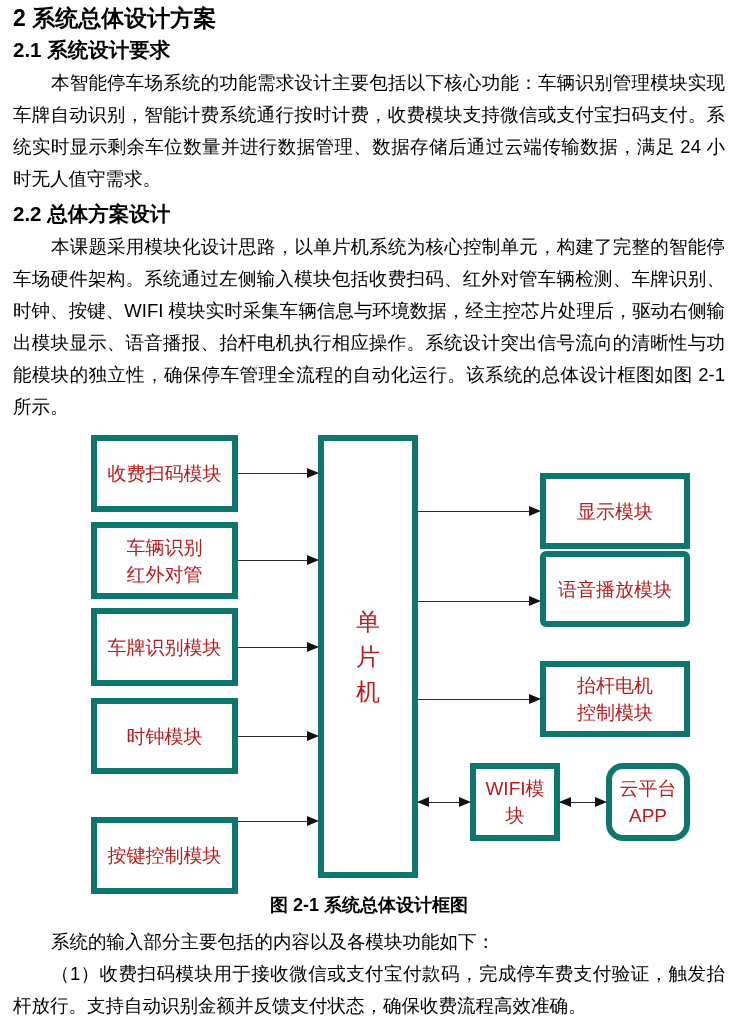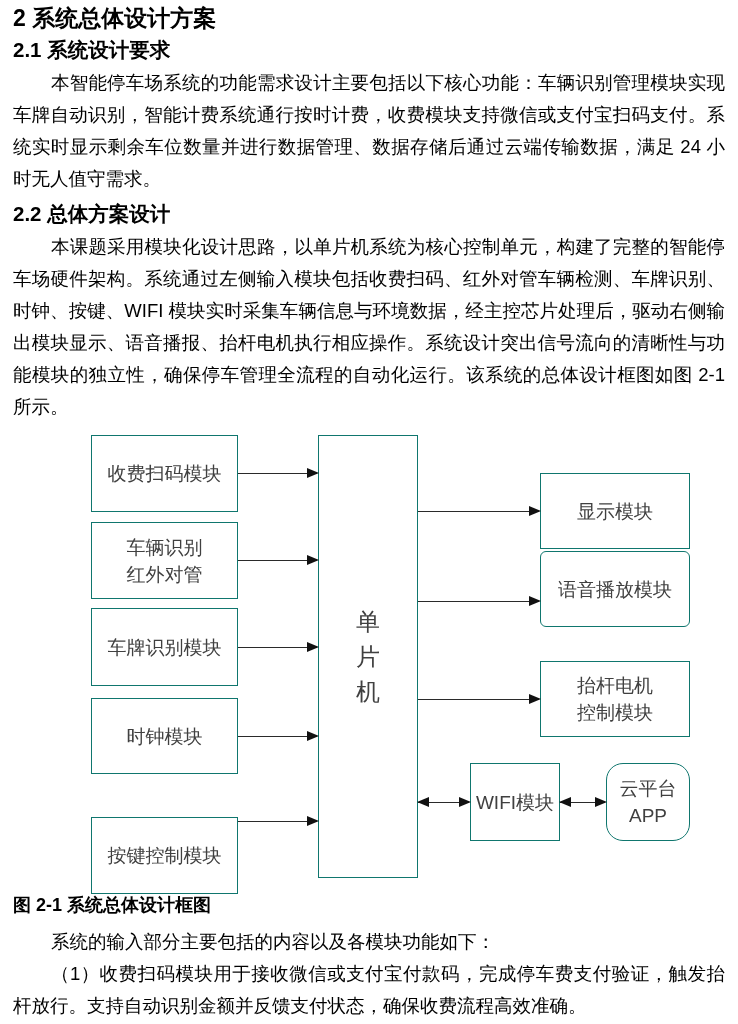--- a/index.html
+++ b/index.html
@@ -29,47 +29,47 @@
     text-indent:2.05em;
     color:#000;
   }
   .figure-diagram{
     position:relative;
     width:712px;height:452px;
     margin-top:4px;
   }
   .dbox{
     position:absolute;
-    border:1px solid #0f766e;
+    border:6px solid #0f766e;
     background:#fff;
     display:flex;align-items:center;justify-content:center;
     text-align:center;
     font-size:19px;line-height:27px;
-    color:#404040;
+    color:#b91c1c;
     white-space:pre-line;
     box-sizing:border-box;
   }
   .dbox.mcu{font-size:24px;line-height:35px;}
   .arr{position:absolute;height:13px;}
   .arr .ln{position:absolute;left:0;right:1px;top:6px;border-top:1.4px solid #2a2a2a;}
   .arr .head-r{
     position:absolute;right:-1px;top:1px;width:0;height:0;
     border-left:12px solid #111;
     border-top:5.5px solid transparent;
     border-bottom:5.5px solid transparent;
   }
   .arr .head-l{
     position:absolute;left:-1px;top:1px;width:0;height:0;
     border-right:12px solid #111;
     border-top:5.5px solid transparent;
     border-bottom:5.5px solid transparent;
   }
   .fig-caption{
     margin-top:14px;
-    text-align:left;
+    text-align:center;
     font-weight:bold;
     font-size:18px;line-height:24px;
     color:#000;
   }
   p.after-par{margin-top:9px;}
 </style>
 </head>
 <body>
 
 <div class="page">

